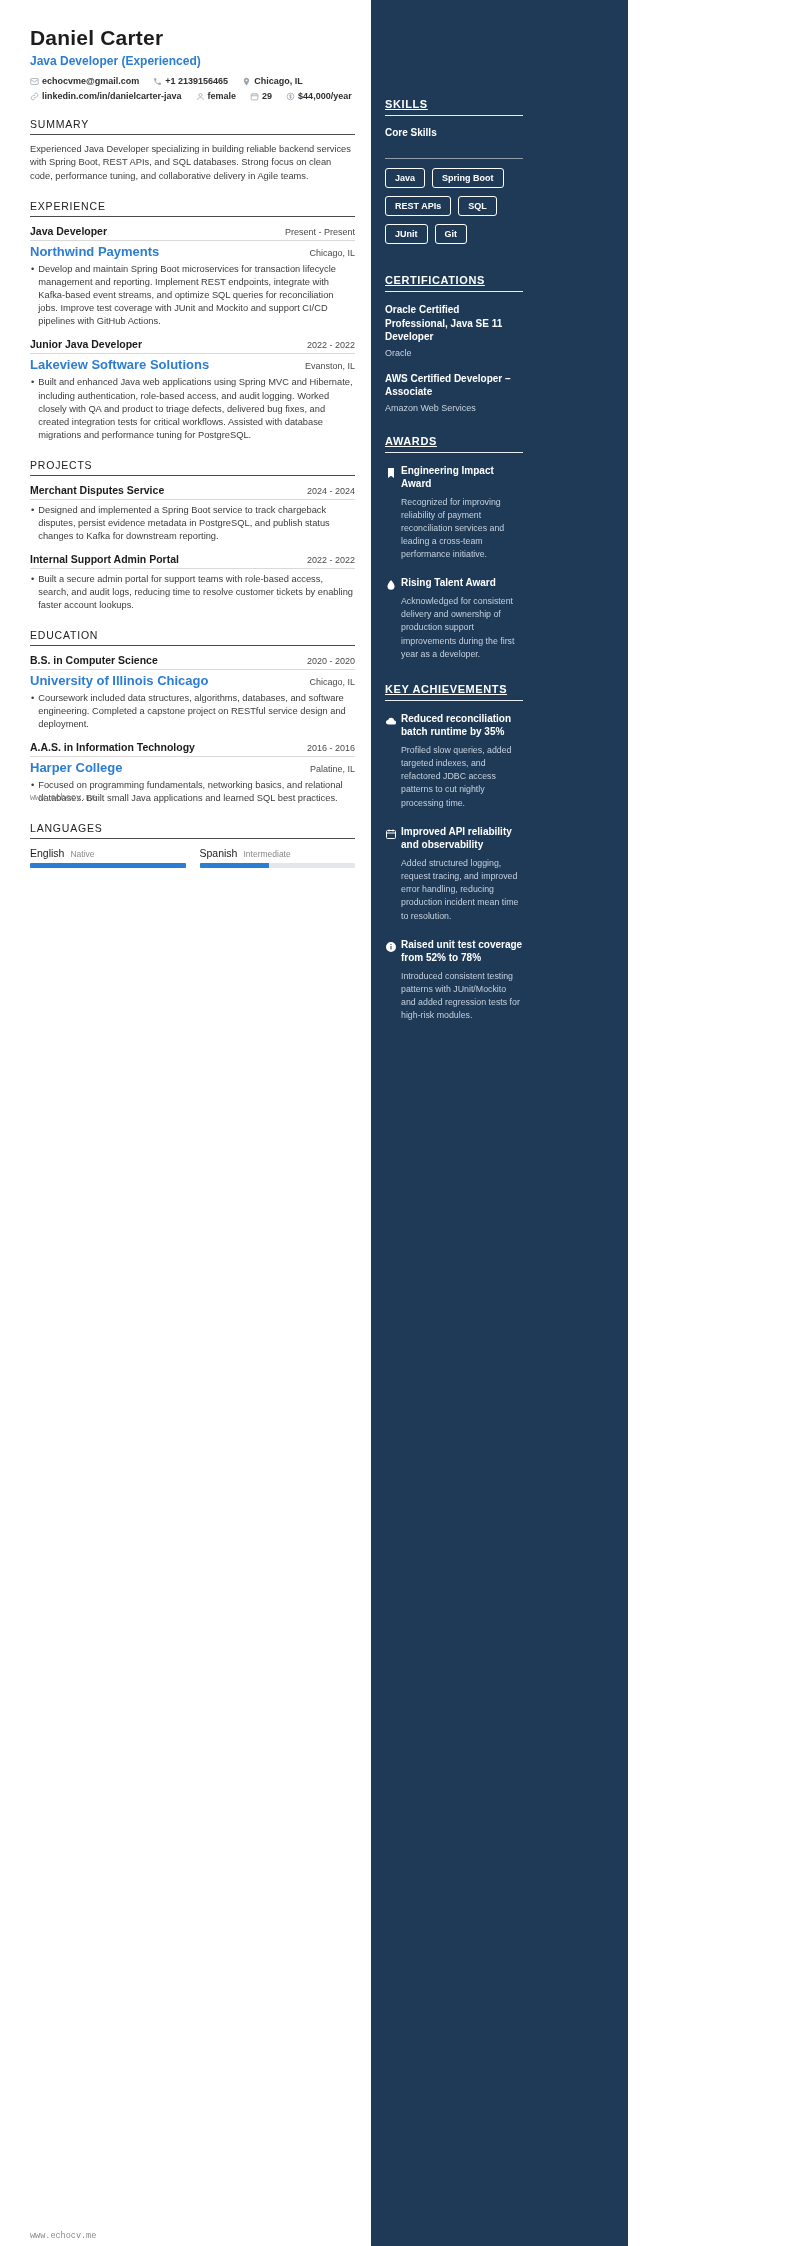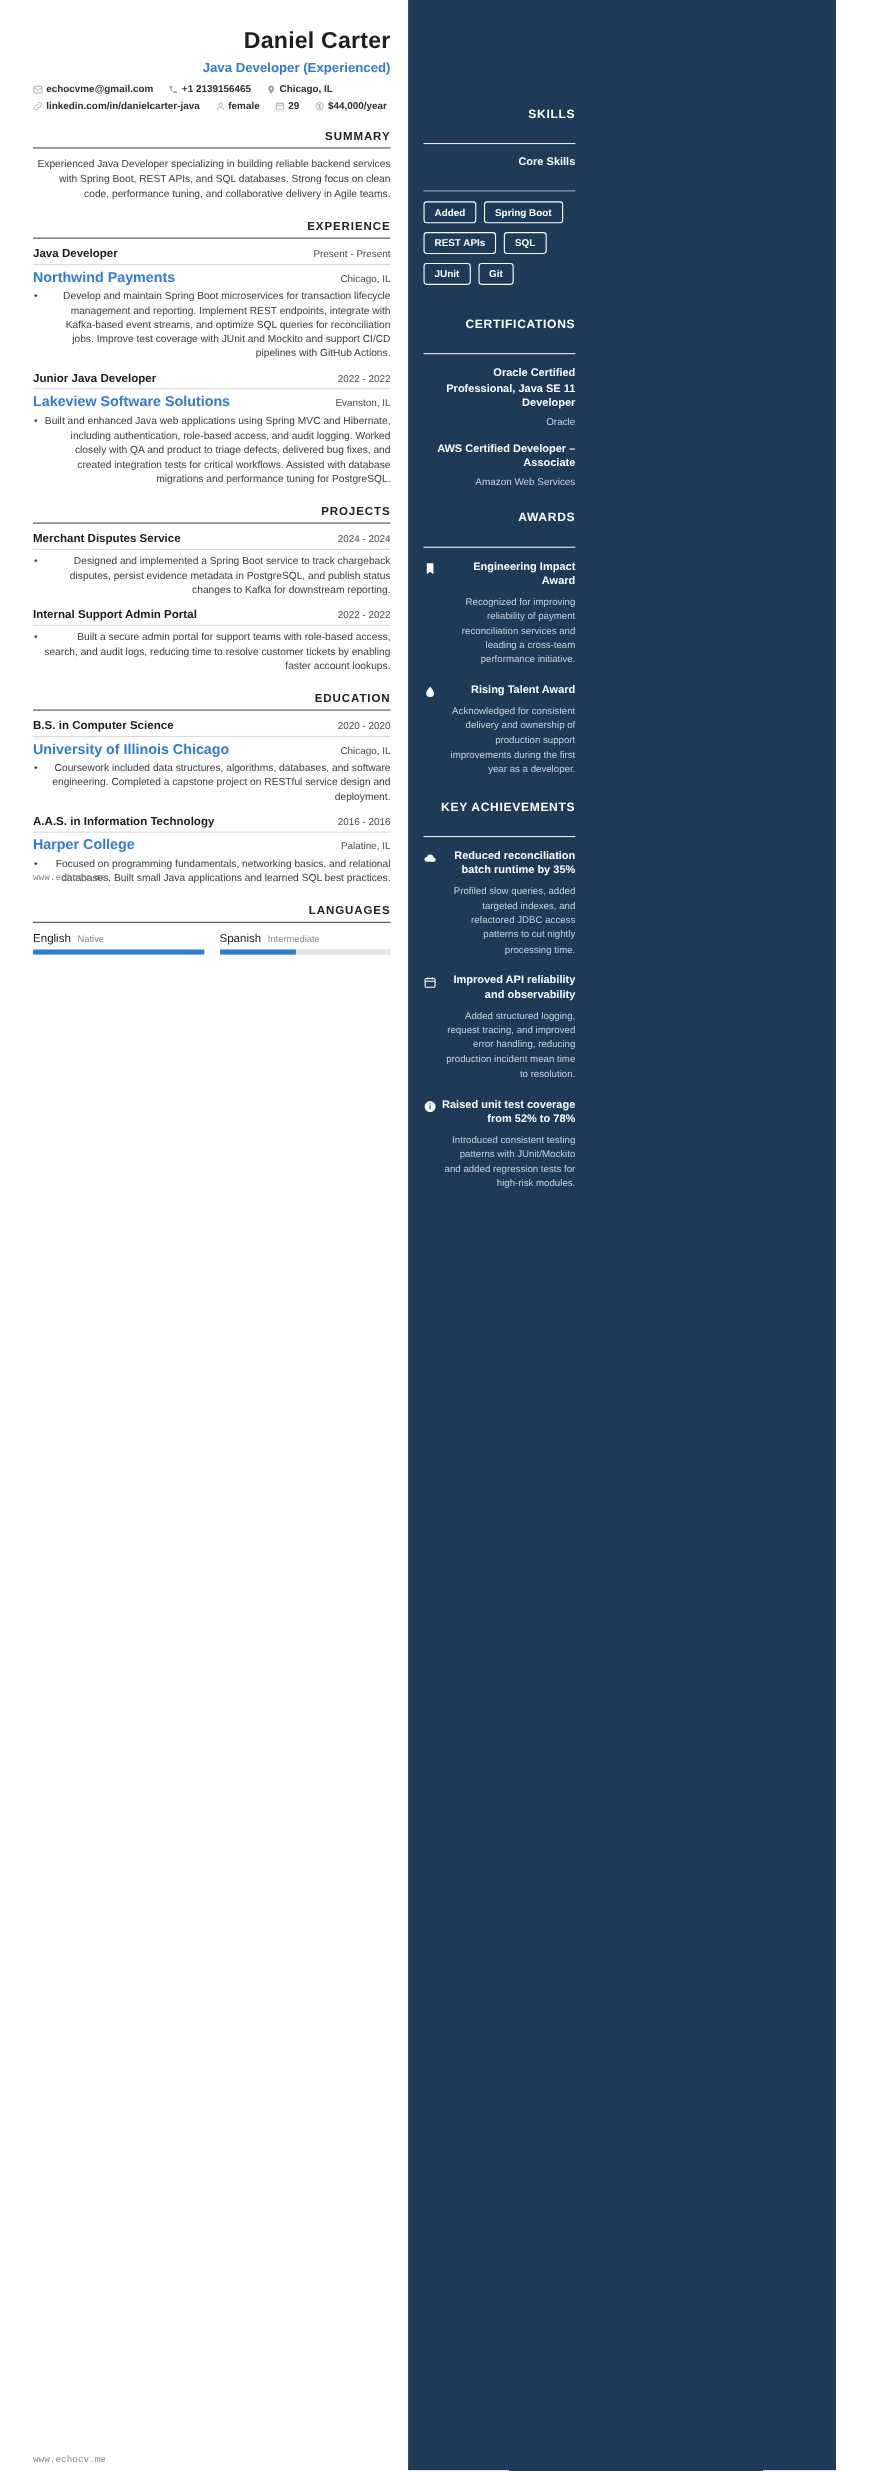--- a/index.html
+++ b/index.html
@@ -1,28 +1,28 @@
 <!DOCTYPE html>
 <html><head>
 <meta charset="utf-8">
 <style>
   * { margin:0; padding:0; box-sizing:border-box; }
   body { background:#fff; font-family:"Liberation Sans", sans-serif; }
-  .page { position:relative; width:760px; height:2246px; background:#fff; overflow:hidden;text-align:right; }
+  .page { position:relative; width:628px; height:2246px; background:#fff; overflow:hidden; }
   .layout { display:flex; height:100%; }
 
   
   .main { width:371px; flex-shrink:0; padding:26px 16px 0 30px; color:#333; }
   .name { font-size:21px; font-weight:bold; color:#1d1d1d; letter-spacing:.2px; }
   .title { font-size:12px; font-weight:bold; color:#2d7dd2; margin-top:4px; }
   .contact-row { display:flex; flex-wrap:wrap; gap:8px 14px; margin-top:8px; font-size:9px; font-weight:bold; color:#2f2f2f; align-items:center; }
   .contact { display:inline-flex; align-items:center; }
   .cicon { width:9px; height:9px; margin-right:3px; color:#9aa3ad; flex-shrink:0; }
 
-  h2.sec { font-size:10.5px; font-weight:bold; color:#222; letter-spacing:.8px; border-bottom:1px solid #4a4a4a; padding-bottom:4px; margin:17px 0 8px; }
+  h2.sec { font-size:10.5px; font-weight:normal; color:#222; letter-spacing:.8px; border-bottom:1px solid #4a4a4a; padding-bottom:4px; margin:17px 0 8px; }
   .body-text { font-size:9.3px; line-height:1.45; color:#3c3c3c; }
 
   .item { margin-top:10px; }
   .item:first-of-type { margin-top:6px; }
   .trow { display:flex; justify-content:space-between; align-items:baseline; border-bottom:1px solid #d9d9d9; padding-bottom:3px; }
   .trow-plain { display:flex; justify-content:space-between; align-items:baseline; margin-top:3px; }
   .item-title { font-size:10.5px; font-weight:bold; color:#1c1c1c; }
   .dates, .loc { font-size:9px; color:#4a4a4a; white-space:nowrap; }
   .link { font-size:13px; font-weight:bold; color:#2d7dd2; text-decoration:none; cursor:pointer; }
   .bullet { display:flex; font-size:9.3px; line-height:1.4; color:#3c3c3c; margin-top:4px; }
@@ -36,21 +36,21 @@
   .bar { height:5px; background:#e4e7ea; margin-top:4px; border-radius:1px; overflow:hidden; }
   .fill { height:100%; background:#2d7dd2; }
 
   .footer { position:absolute; left:30px; font-size:8.5px; color:#8a8a8a;font-family:Liberation Mono, monospace; }
   .footer-1 { top:793px; }
   .footer-2 { top:2231px; }
 
   
   .sidebar { flex:1; background:#1e3a57; color:#fff; padding:98px 0 0 14px; }
   .side-inner { width:138px; }
-  h2.s-sec { font-size:11px; font-weight:bold; letter-spacing:.6px; border-bottom:1px solid #e8edf2; padding-bottom:20px; margin:22px 0 11px; }
+  h2.s-sec { font-size:11px; font-weight:bold; letter-spacing:.6px; border-bottom:1px solid #e8edf2; padding-bottom:5px; margin:22px 0 11px;text-decoration:underline; }
   h2.s-sec:first-child { margin-top:0; }
   h3.s-sub { font-size:10px; font-weight:bold; border-bottom:1px solid rgba(255,255,255,.5); padding-bottom:20px; margin-bottom:9px; }
   .chips { display:flex; flex-wrap:wrap; }
   .chip { border:1px solid #fff; border-radius:3px; padding:4px 9px; font-size:9px; font-weight:bold; margin:0 7px 8px 0; display:inline-block; }
   .cert { margin-bottom:14px; }
   .cert-title { font-size:10px; font-weight:bold; line-height:1.35; }
   .cert-issuer { font-size:9px; color:#c9d3df; margin-top:4px; }
   .s-item { display:flex; gap:4px; margin-bottom:15px; }
   .s-icon { width:12px; flex-shrink:0; color:#fff; padding-top:1px; }
   .s-icon svg { width:12px; height:12px; }
@@ -245,21 +245,21 @@
       </section>
 
     </div>
 
     <aside class="sidebar">
       <div class="side-inner">
 
         <h2 class="s-sec">SKILLS</h2>
         <h3 class="s-sub">Core Skills</h3>
         <div class="chips">
-          <span class="chip">Added</span>
+          <span class="chip">Java</span>
           <span class="chip">Spring Boot</span>
           <span class="chip">REST APIs</span>
           <span class="chip">SQL</span>
           <span class="chip">JUnit</span>
           <span class="chip">Git</span>
         </div>
 
         <h2 class="s-sec">CERTIFICATIONS</h2>
         <div class="cert">
           <div class="cert-title">Oracle Certified Professional, Java SE 11 Developer</div>

